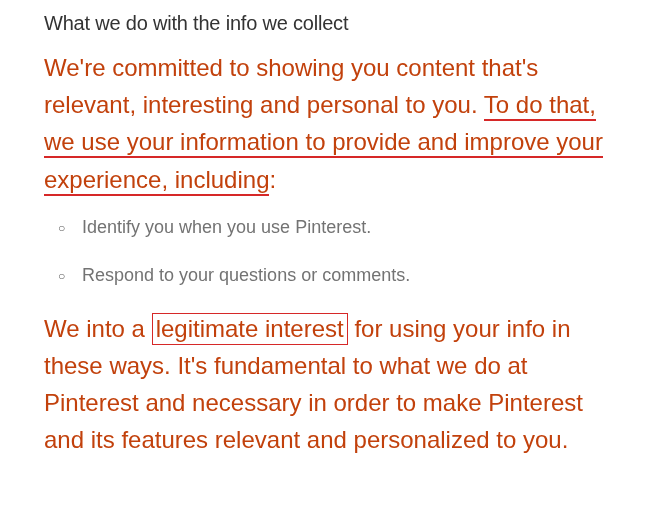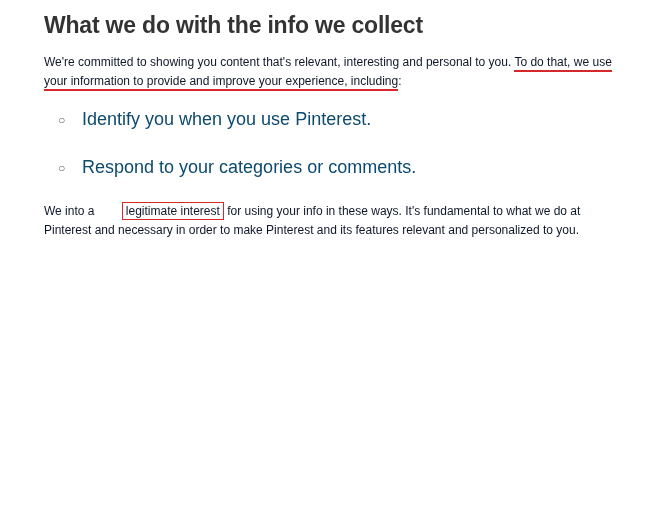--- a/index.html
+++ b/index.html
@@ -8,75 +8,74 @@
       box-sizing: border-box;
     }
     body {
       font-family: -apple-system, BlinkMacSystemFont, "Segoe UI", Helvetica, Arial, sans-serif;
       background: #ffffff;
       width: 660px;
       height: 510px;
       padding: 12px 44px 20px 44px;
     }
     .heading {
-      font-size: 23px;
-      font-weight: 700;
+      font-size: 20px;
+      font-weight: 400;
       color: #333333;
       margin-bottom: 14px;
       letter-spacing: -0.2px;
     }
     .paragraph {
-      font-size: 12px;
+      font-size: 24px;
       line-height: 1.55;
-      color: #0f172a;
+      color: #c2410c;
       margin-bottom: 16px;
     }
     .underlined {
       border-bottom: 2px solid #d62828;
       padding-bottom: 1px;
     }
     .bullet-list {
       list-style: none;
       margin: 8px 0 18px 0;
       padding-left: 38px;
     }
     .bullet-item {
       position: relative;
       font-size: 18px;
       line-height: 1.55;
-      color: #0c4a6e;
+      color: #737373;
       margin-bottom: 20px;
       padding-left: 0;
     }
     .bullet-item::before {
       content: "○";
       position: absolute;
       left: -24px;
       top: 0;
       font-size: 12px;
       color: #5a5a5a;
       line-height: 28px;
     }
     .boxed {
       border: 1.5px solid #d62828;
       padding: 1px 3px;
       display: inline-block;
       line-height: 1.2;
-      margin-left: 24px;
     }
   </style>
 </head>
 <body>
 
 <h2 class="heading">What we do with the info we collect</h2>
 
 <p class="paragraph">
   <span>We're committed to showing you content that's relevant, interesting and personal to you. </span><span class="underlined">To do that, we use your information to provide and improve your experience, including</span><span>:</span>
 </p>
 
 <ul class="bullet-list">
   <li class="bullet-item">Identify you when you use Pinterest.</li>
-  <li class="bullet-item">Respond to your categories or comments.</li>
+  <li class="bullet-item">Respond to your questions or comments.</li>
 </ul>
 
 <p class="paragraph">
   <span>We into a </span><span class="boxed">legitimate interest</span><span> for using your info in these ways. It's fundamental to what we do at Pinterest and necessary in order to make Pinterest and its features relevant and personalized to you.</span>
 </p>
 
 </body></html>

